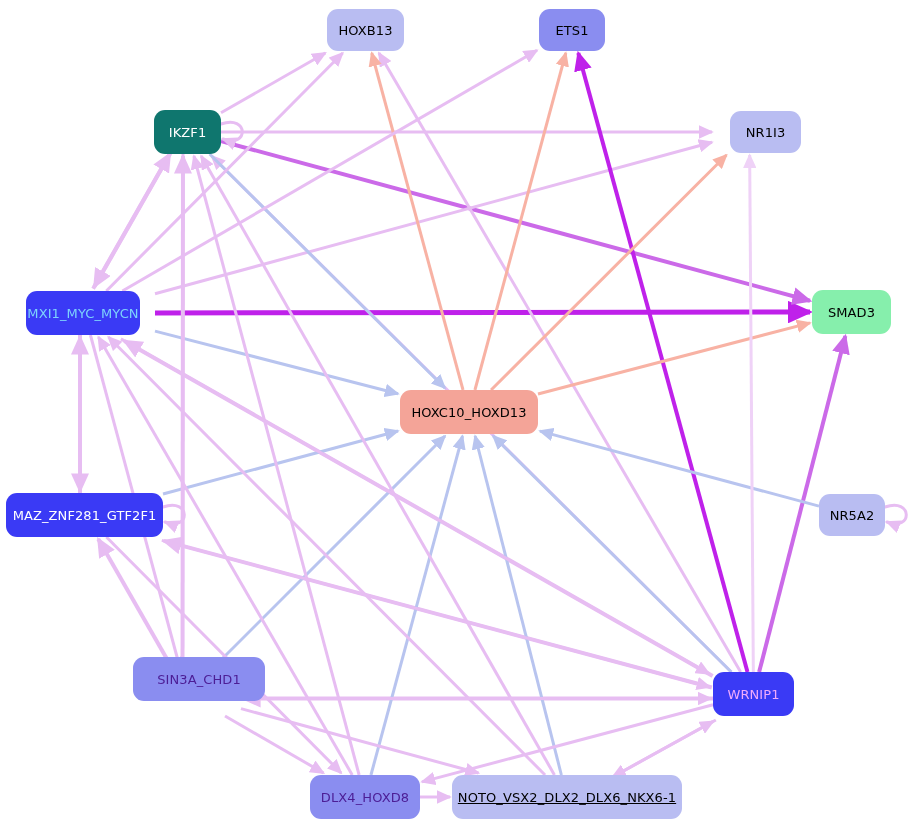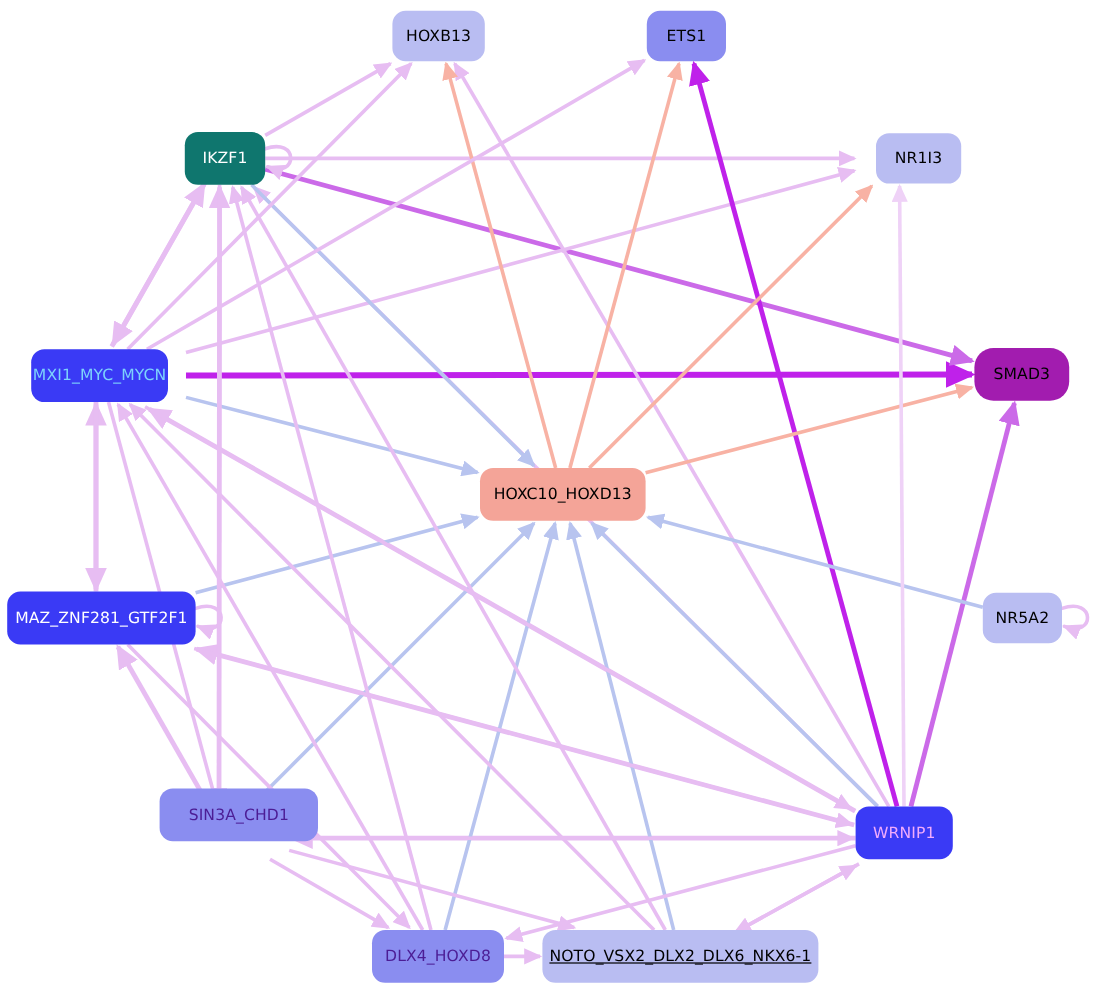--- a/index.html
+++ b/index.html
@@ -220,21 +220,21 @@
       <g>
         <line x1="713.00" y1="704.74" x2="422.00" y2="781.89" stroke="#e7bdf2" stroke-width="3" stroke-linecap="butt" marker-end="url(#arw2)"></line>
       </g>
     </svg>
   <div id="node-layer">
       <div class="gene-node" style="left: 327px; top: 9px; width: 77px; height: 42px; background: rgb(185, 189, 242); color: #000000;">HOXB13</div>
       <div class="gene-node" style="left: 539px; top: 9px; width: 66px; height: 42px; background: rgb(138, 141, 240); color: rgb(0, 0, 0); text-align: right;">ETS1</div>
       <div class="gene-node" style="left: 154px; top: 110px; width: 67px; height: 44px; background: #0f766e; color: rgb(255, 255, 255);">IKZF1</div>
       <div class="gene-node" style="left: 714px; top: 111px; width: 71px; height: 42px; background: rgb(185, 189, 242); color: rgb(0, 0, 0); margin-left: 16px;">NR1I3</div>
       <div class="gene-node" style="left: 14px; top: 291px; width: 114px; height: 44px; background: rgb(58, 58, 245); color: #7dd3fc; margin-left: 12px;">MXI1_MYC_MYCN</div>
-      <div class="gene-node" style="left: 812px; top: 290px; width: 79px; height: 44px; background: #a21caf; color: rgb(0, 0, 0); border-radius: 16px;">SMAD3</div>
+      <div class="gene-node" style="left: 812px; top: 290px; width: 79px; height: 44px; background: #86efac; color: rgb(0, 0, 0);">SMAD3</div>
       <div class="gene-node" style="left: 400px; top: 390px; width: 138px; height: 44px; background: rgb(244, 164, 152); color: rgb(0, 0, 0);">HOXC10_HOXD13</div>
       <div class="gene-node" style="left: 6px; top: 493px; width: 157px; height: 44px; background: rgb(58, 58, 245); color: rgb(255, 255, 255);">MAZ_ZNF281_GTF2F1</div>
       <div class="gene-node" style="left: 819px; top: 494px; width: 66px; height: 42px; background: rgb(185, 189, 242); color: rgb(0, 0, 0);">NR5A2</div>
       <div class="gene-node" style="left: 133px; top: 657px; width: 132px; height: 44px; background: rgb(138, 141, 240); color: #4c1d95;">SIN3A_CHD1</div>
       <div class="gene-node" style="left: 713px; top: 672px; width: 81px; height: 44px; background: rgb(58, 58, 245); color: #f0abfc;">WRNIP1</div>
       <div class="gene-node" style="left: 310px; top: 775px; width: 110px; height: 44px; background: rgb(138, 141, 240); color: #4c1d95;">DLX4_HOXD8</div>
       <div class="gene-node" style="left: 452px; top: 775px; width: 230px; height: 44px; background: rgb(185, 189, 242); color: rgb(0, 0, 0); text-decoration: underline;">NOTO_VSX2_DLX2_DLX6_NKX6-1</div>
     </div>
 </div>
 

